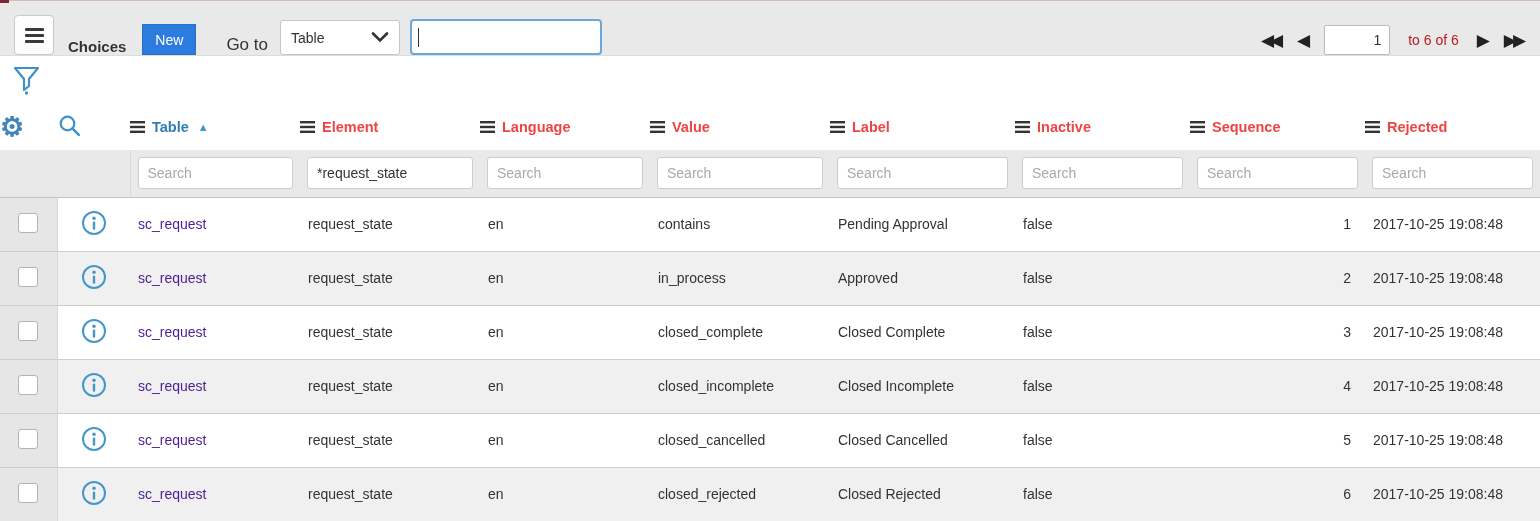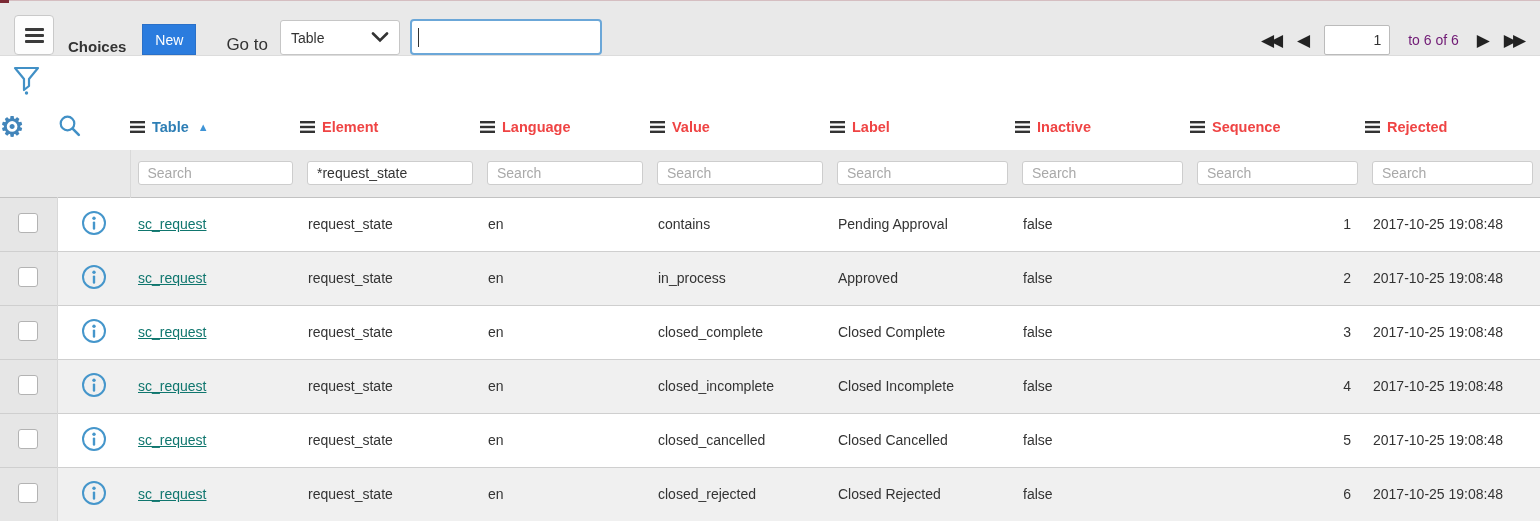--- a/index.html
+++ b/index.html
@@ -41,21 +41,21 @@
   @keyframes blink { 50% { opacity:0; } }
 
   .spacer { flex:1; }
   .pager { display:flex; align-items:center; gap:14px; }
   .pg-btn { font-size:17px; color:#222; cursor:pointer; user-select:none; line-height:1; }
   .pg-btn.dbl { letter-spacing:-4px; padding-right:4px; }
   .page-input {
     width:66px; height:30px; border:1px solid #bbb; border-radius:2px; background:#fff;
     text-align:right; padding:0 8px; font-size:14px; font-family:inherit; color:#333;
   }
-  .range-text { font-size:14px; color:#701a75; margin:0 4px; }
+  .range-text { font-size:14px; color:#b91c1c; margin:0 4px; }
 
   
   .filter-bar { height:48px; background:#fff; display:flex; align-items:center; padding-left:13px; }
   .funnel { margin-right:24px; cursor:pointer; display:flex; }
   .crumbs { font-size:14.5px; }
   .crumb-root { color:#1d608f; text-decoration:none; cursor:pointer; }
   .crumb-sep { color:#35536b; margin:0 5px; font-weight:bold; }
   .crumb-cond { color:#4a94cc; text-decoration:none; cursor:pointer; }
 
   
@@ -68,36 +68,36 @@
   .hdr .lbl { font-size:14.5px; font-weight:bold; color:#ef4444; }
   .hdr.sorted .lbl { color:#2d7eb5; }
   .sort-arrow { color:#3f94d6; font-size:11px; margin-left:2px; }
   .icon-cell { text-align:center; vertical-align:middle; }
   .gear-glyph { font-size:27px; color:#4285ba; cursor:pointer; line-height:1; }
 
   tr.search-row { height:47px; background:#e9e9e9; border-bottom:1px solid #c2c2c2; }
   tr.search-row td { vertical-align:middle; padding:0 7px; }
   td.search-lead { border-right:1px solid #d9d9d9; }
   .srch {
-    width:100%; height:24px; background:#fff; border:1px solid #cdcdcd; border-radius:3px;
+    width:100%; height:32px; background:#fff; border:1px solid #cdcdcd; border-radius:3px;
     padding:0 9px; font-size:14px; font-family:inherit; color:#333;
   }
   .srch::placeholder { color:#a9a9a9; opacity:1; }
 
   tr.row { height:54px; border-bottom:1px solid #cfcfcf; background:#fff; }
   tr.row.alt { background:#f0f0f0; }
   tr.row td { vertical-align:middle; font-size:14px; color:#333; padding-left:8px; }
   td.cb-cell { background:#e6e6e6; border-right:1px solid #d8d8d8; text-align:center; padding-left:0 !important; }
   .checkbox {
     width:20px; height:20px; background:#fff; border:1px solid #b3b3b3; border-radius:3px;
     display:inline-block; cursor:pointer;
   }
   td.info-cell { text-align:center; padding-left:0 !important; }
   .info-wrap { display:inline-flex; cursor:pointer; }
-  .rec-link { color:#0f766e; text-decoration:underline; cursor:pointer; }
+  .rec-link { color:#4c1d95; cursor:pointer; }
   td.seq { text-align:right; padding-right:14px; }
   td.upd { padding-left:12px; }
 </style>
 </head>
 <body>
 
 <div class="corner-sliver"></div>
 <div class="top-line"></div>
 
 <div class="toolbar">

